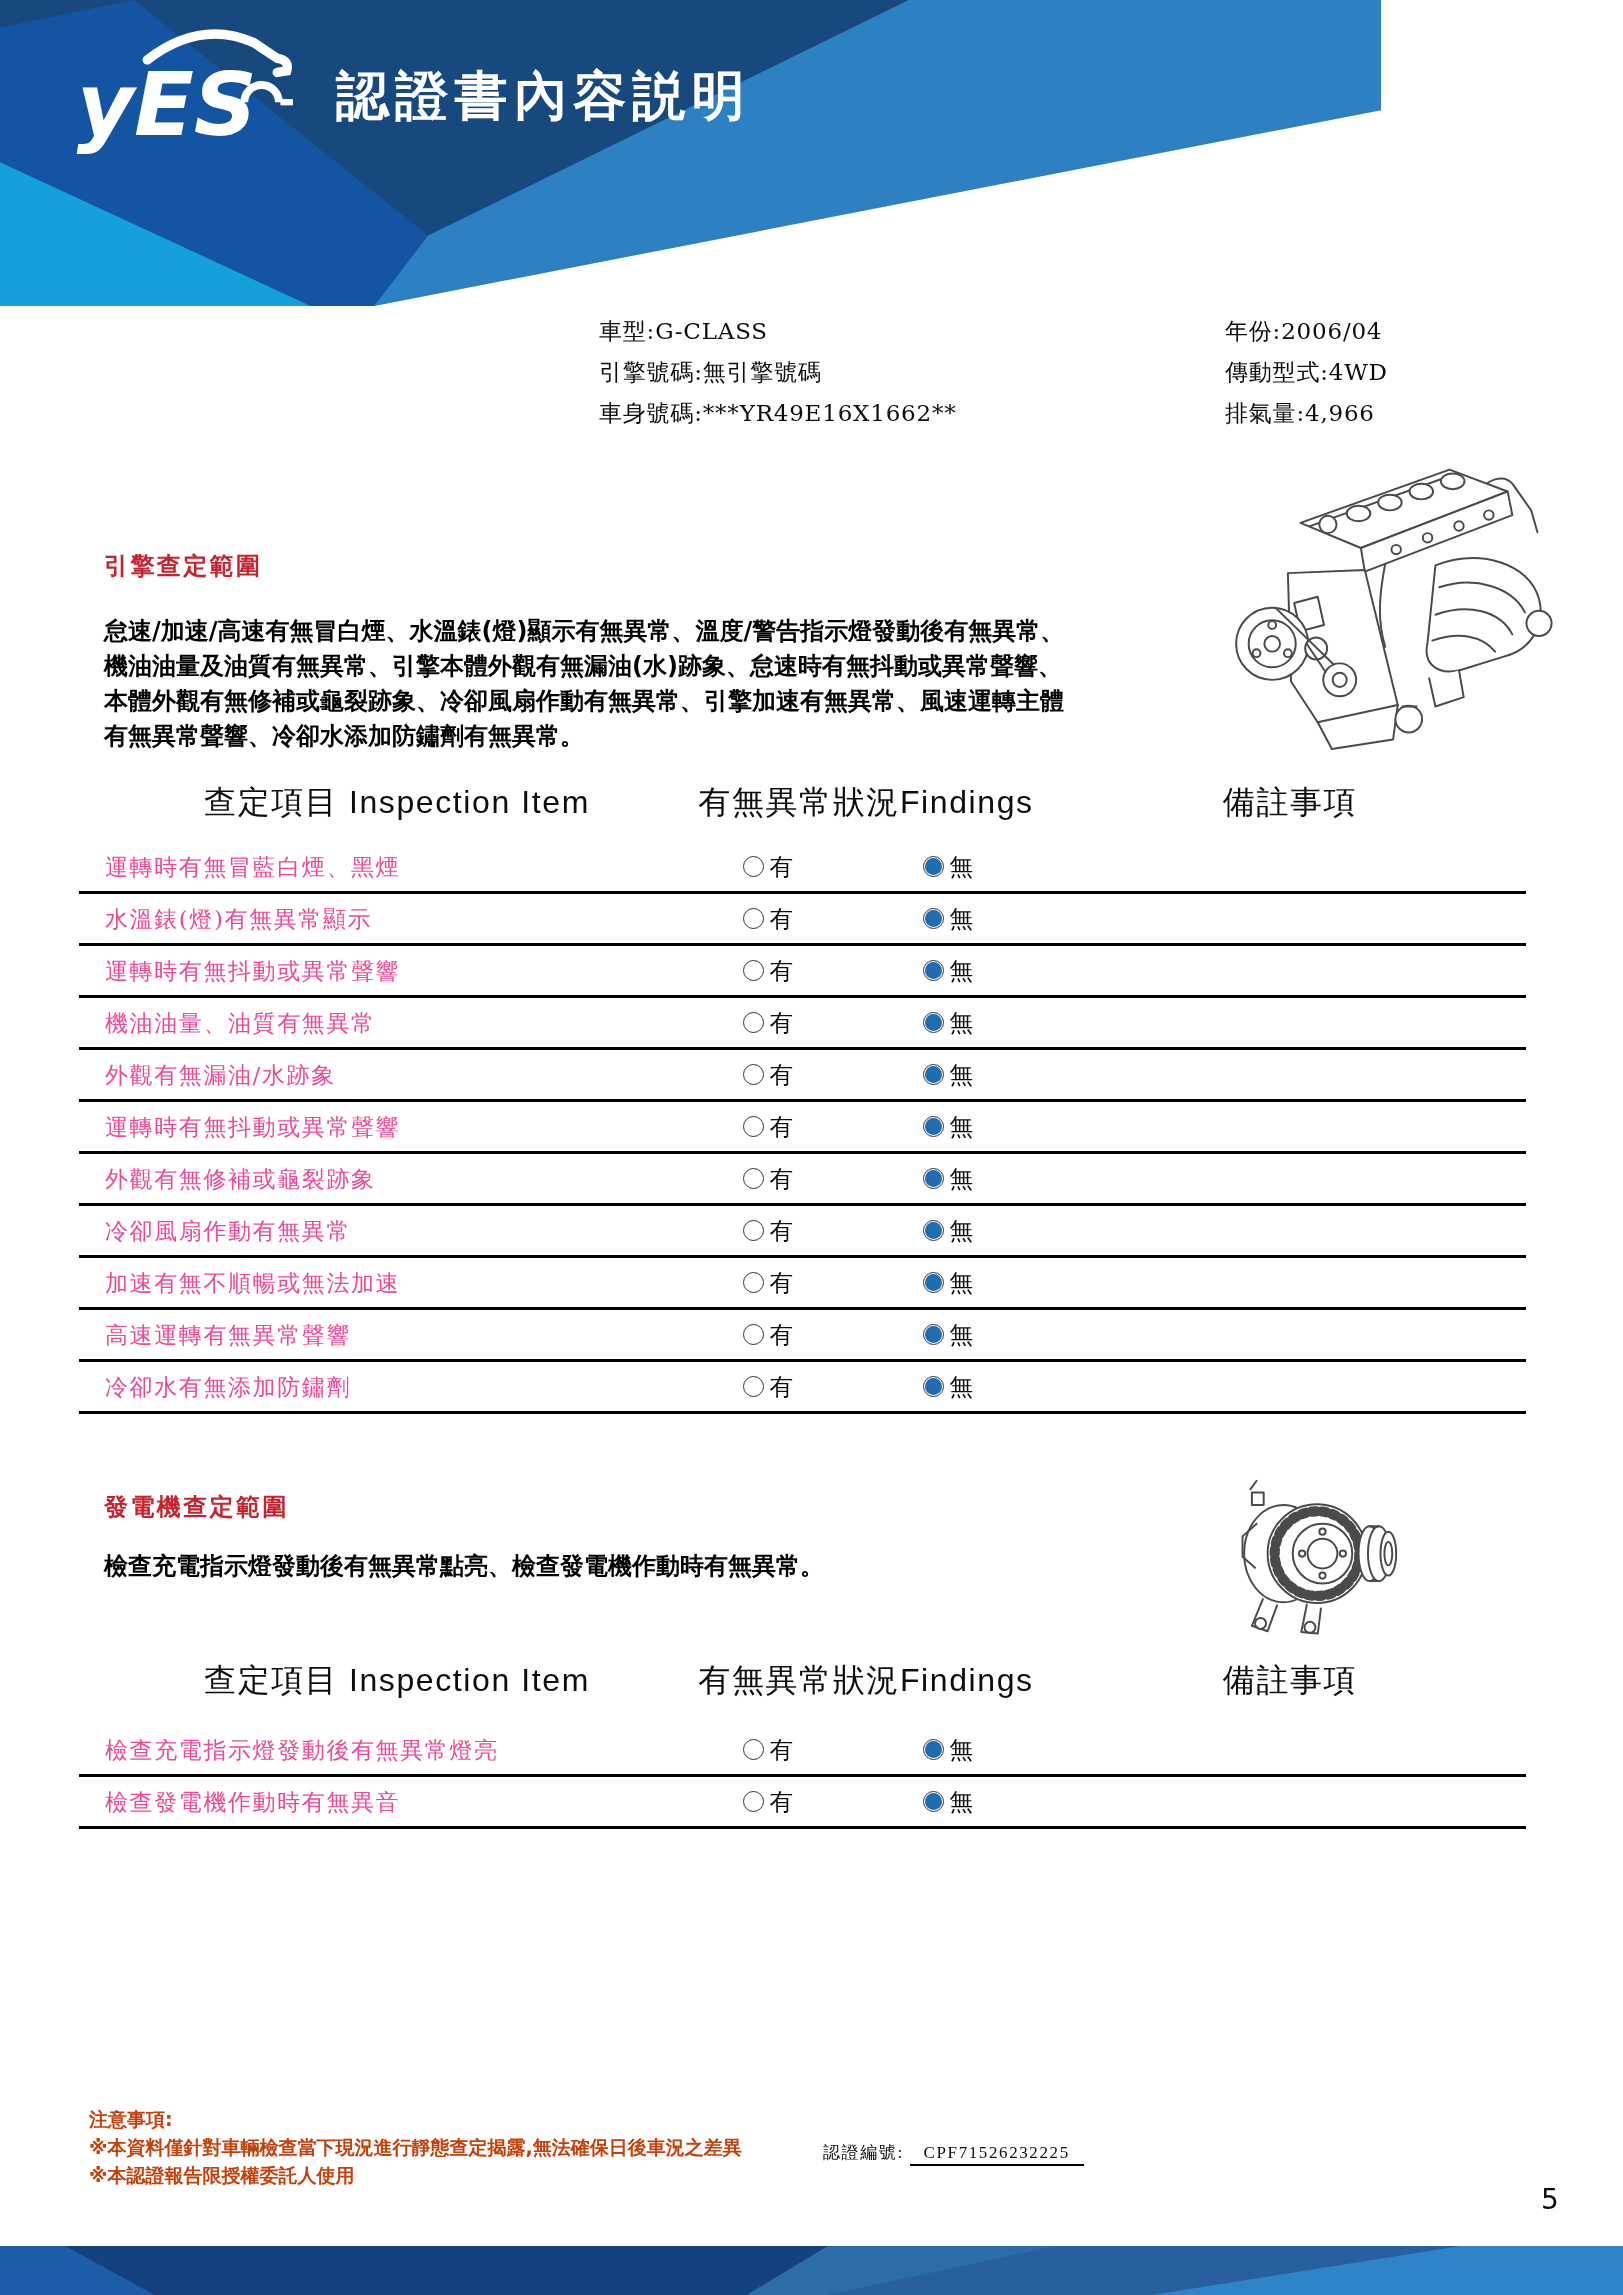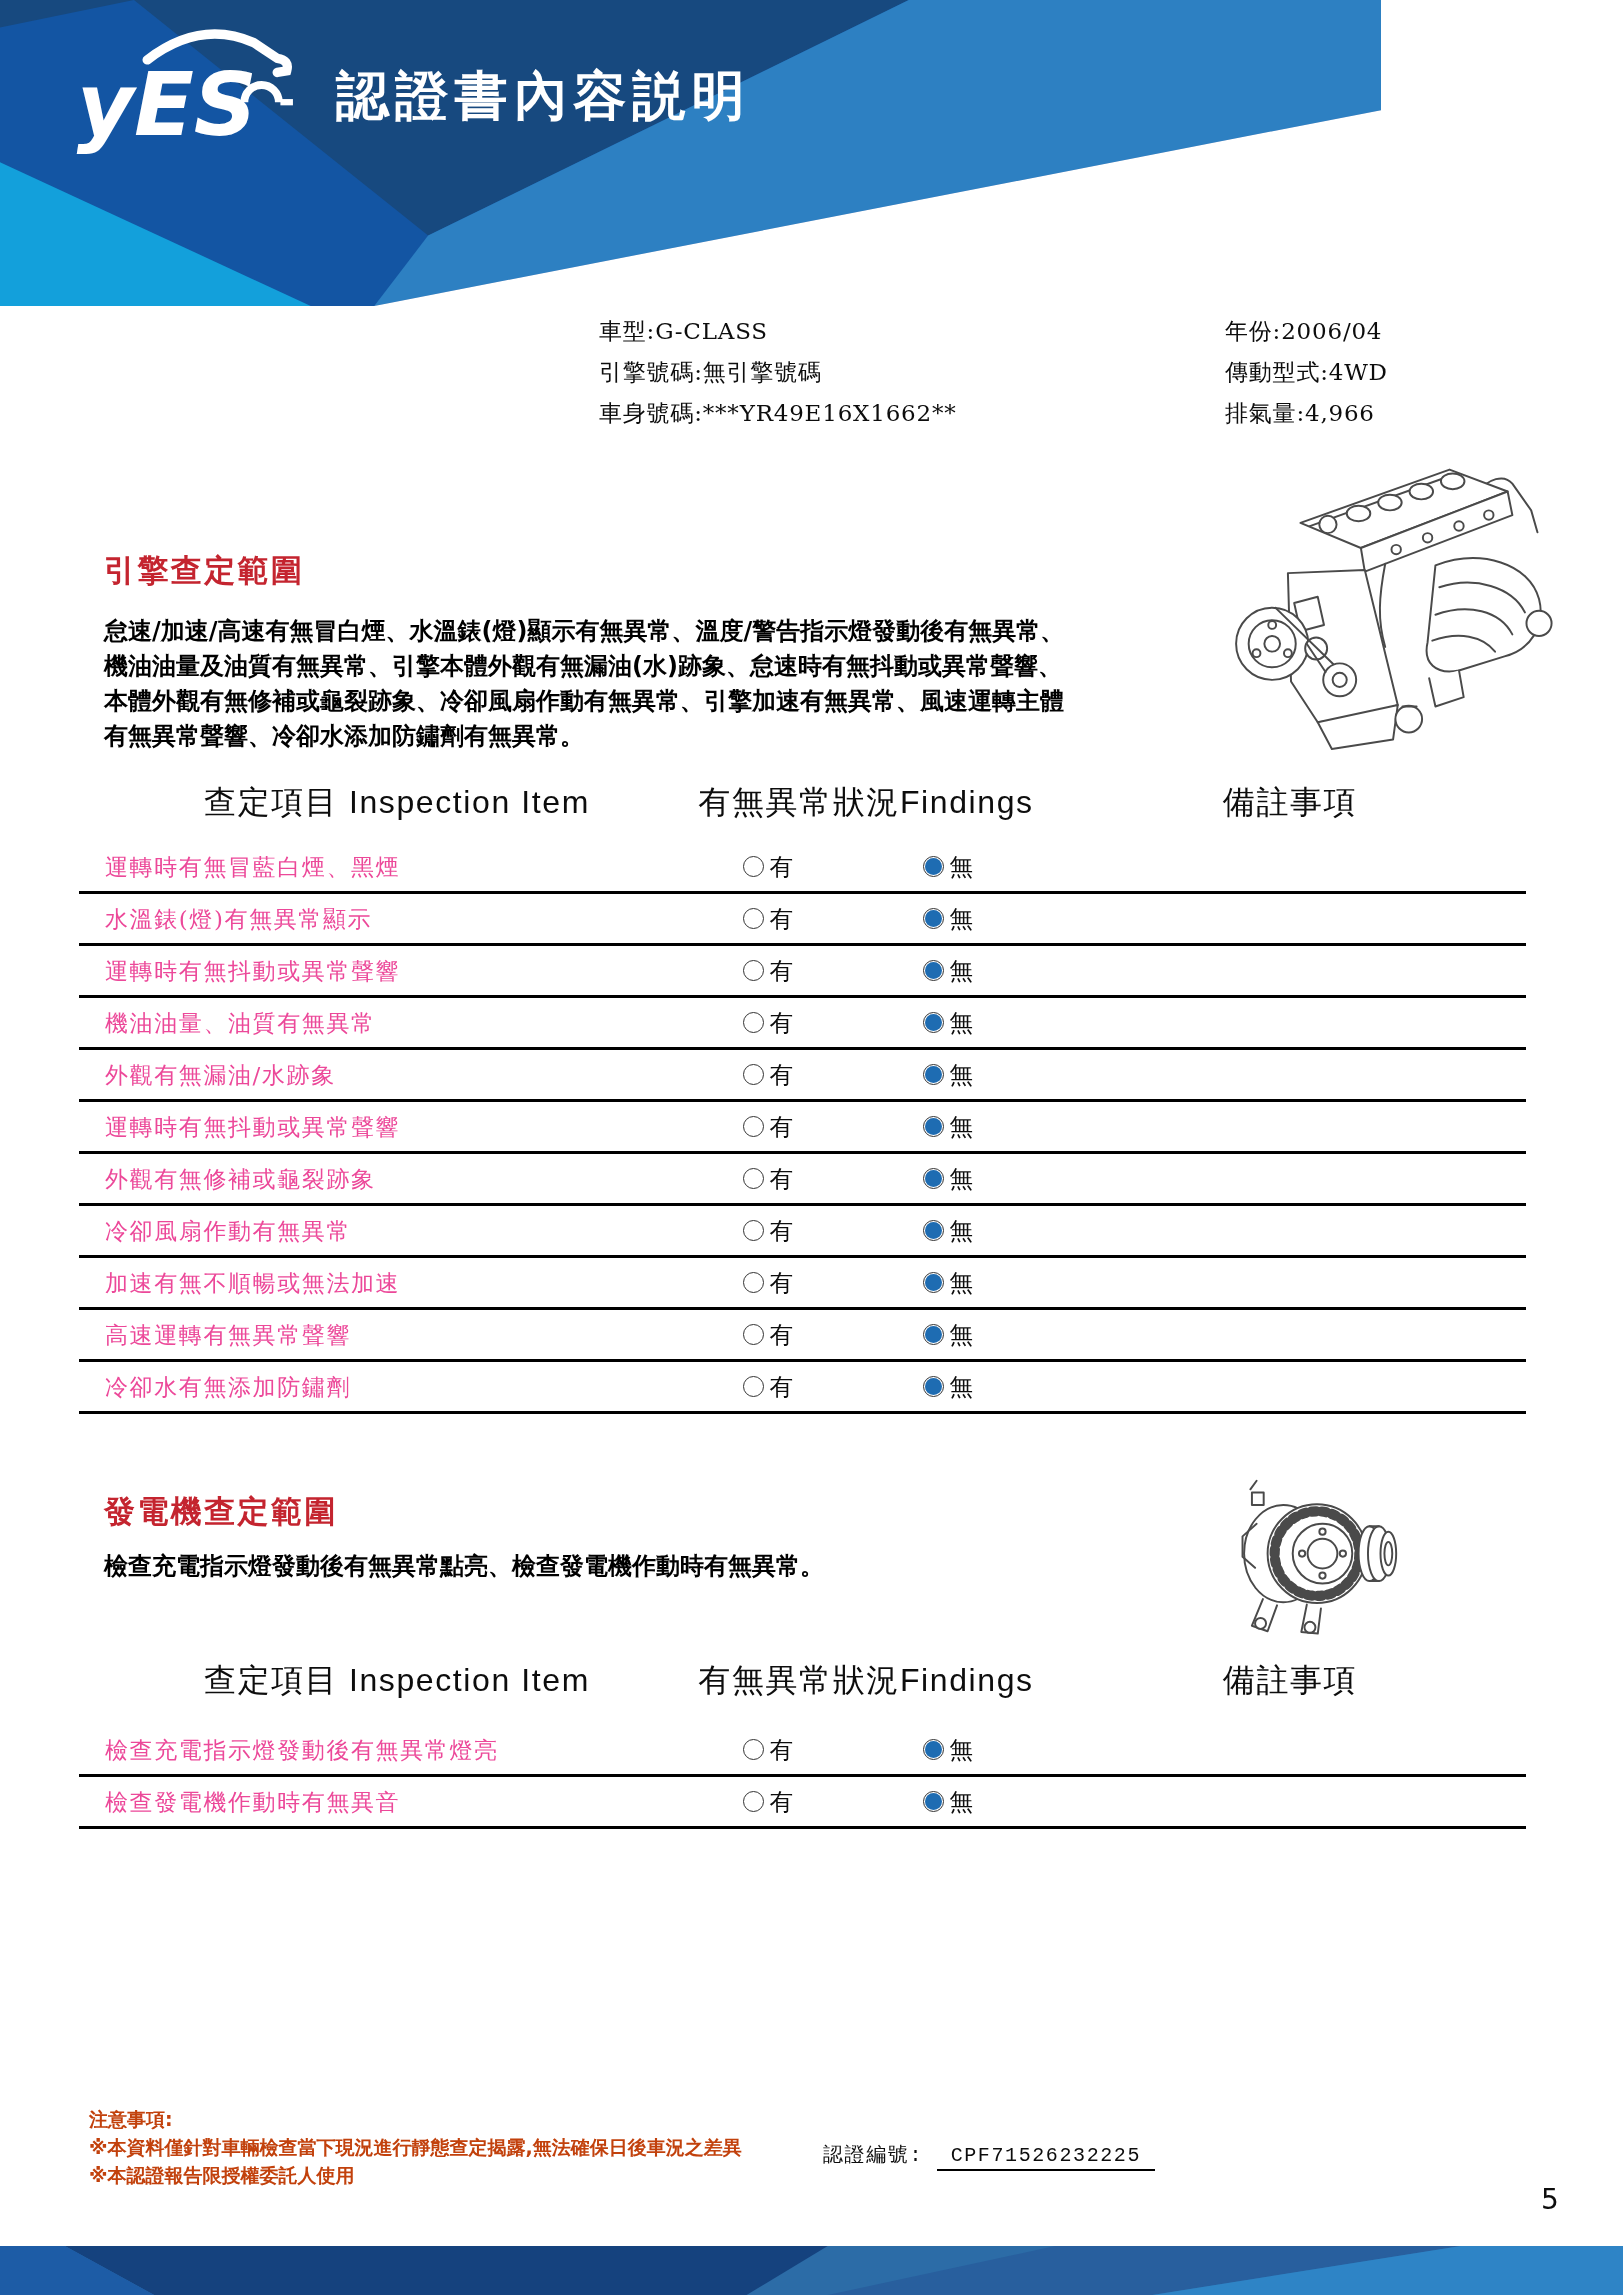--- a/index.html
+++ b/index.html
@@ -16,21 +16,21 @@
   .s-cyan{background:#13a0db;clip-path:polygon(0 53%,22.5% 100%,0 100%);}
   .logo{position:absolute;left:75px;top:27px;width:251px;height:141px;}
   .hdr-title{position:absolute;left:336px;top:61px;color:#fff;font-size:53px;font-weight:bold;
              letter-spacing:6.3px;white-space:nowrap;}
   .vc{position:absolute;top:311px;font-family:"DejaVu Serif","Liberation Serif",serif;
       font-size:23px;color:#0d0d0d;letter-spacing:0.8px;}
   .vc div{height:41px;line-height:41px;white-space:nowrap;}
   .vc1{left:98px;} .vc2{left:599px;} .vc3{left:1225px;}
 
   
-  .sec-title{position:absolute;left:104px;color:#c4242f;font-size:31px;font-weight:bold;
+  .sec-title{position:absolute;left:104px;color:#c4242f;font-size:24px;font-weight:bold;
              letter-spacing:2.4px;white-space:nowrap;}
   .desc{position:absolute;left:104px;color:#000;font-weight:bold;font-size:24px;line-height:35px;}
   .desc div{white-space:nowrap;}
 
   
   .tblhead{position:absolute;font-family:Liberation Sans, sans-serif;font-size:32px;
            color:#0d0d0d;letter-spacing:1.6px;transform:translateX(-50%);white-space:nowrap;}
   .insp{position:absolute;left:79px;width:1447px;}
   .trow{position:relative;height:49px;border-bottom:3.9px solid #000;}
   .trow .item{position:absolute;left:26px;top:50%;transform:translateY(-50%);
@@ -44,22 +44,22 @@
   .rlabel{font-family:"DejaVu Serif","Liberation Serif",serif;font-size:23.6px;margin-left:5.5px;color:#0d0d0d;}
 
   
   .illu{position:absolute;}
   #engine-illu{left:1200px;top:446px;width:361px;height:310px;}
   #alt-illu{left:1219px;top:1475px;width:196px;height:169px;}
 
   
   .notes{position:absolute;left:89px;top:2105px;color:#c2410c;font-weight:bold;}
   .notes div{font-size:19px;line-height:28px;white-space:nowrap;}
-  .cert{position:absolute;left:823px;top:2141px;font-family:Liberation Mono, monospace;
-        font-size:20px;color:#0d0d0d;letter-spacing:1.6px;white-space:nowrap;}
+  .cert{position:absolute;left:823px;top:2141px;font-family:Liberation Serif, serif;
+        font-size:17px;color:#0d0d0d;letter-spacing:1.6px;white-space:nowrap;}
   .cert .num{border-bottom:2.4px solid #000;padding:0 14px 2.4px 14px;}
   .pageno{position:absolute;left:1541px;top:2183px;font-size:28px;color:#0d0d0d;}
   .bbar{position:absolute;left:0;bottom:0;width:1623px;height:49px;background:#2c6ca7;}
   .bbar .shape{position:absolute;inset:0;}
   .b-left{background:#1d5ca6;clip-path:polygon(0 0,4% 0,9.5% 100%,0 100%);}
   .b-navy{background:#15427e;clip-path:polygon(4% 0,51% 0,46% 100%,9.5% 100%);}
   .b-mid{background:#285f9e;clip-path:polygon(65% 0,90% 0,71% 100%,51% 100%);}
   .b-right{background:#2e84c6;clip-path:polygon(90% 0,100% 0,100% 100%,71% 100%);}
 </style>
 </head>

